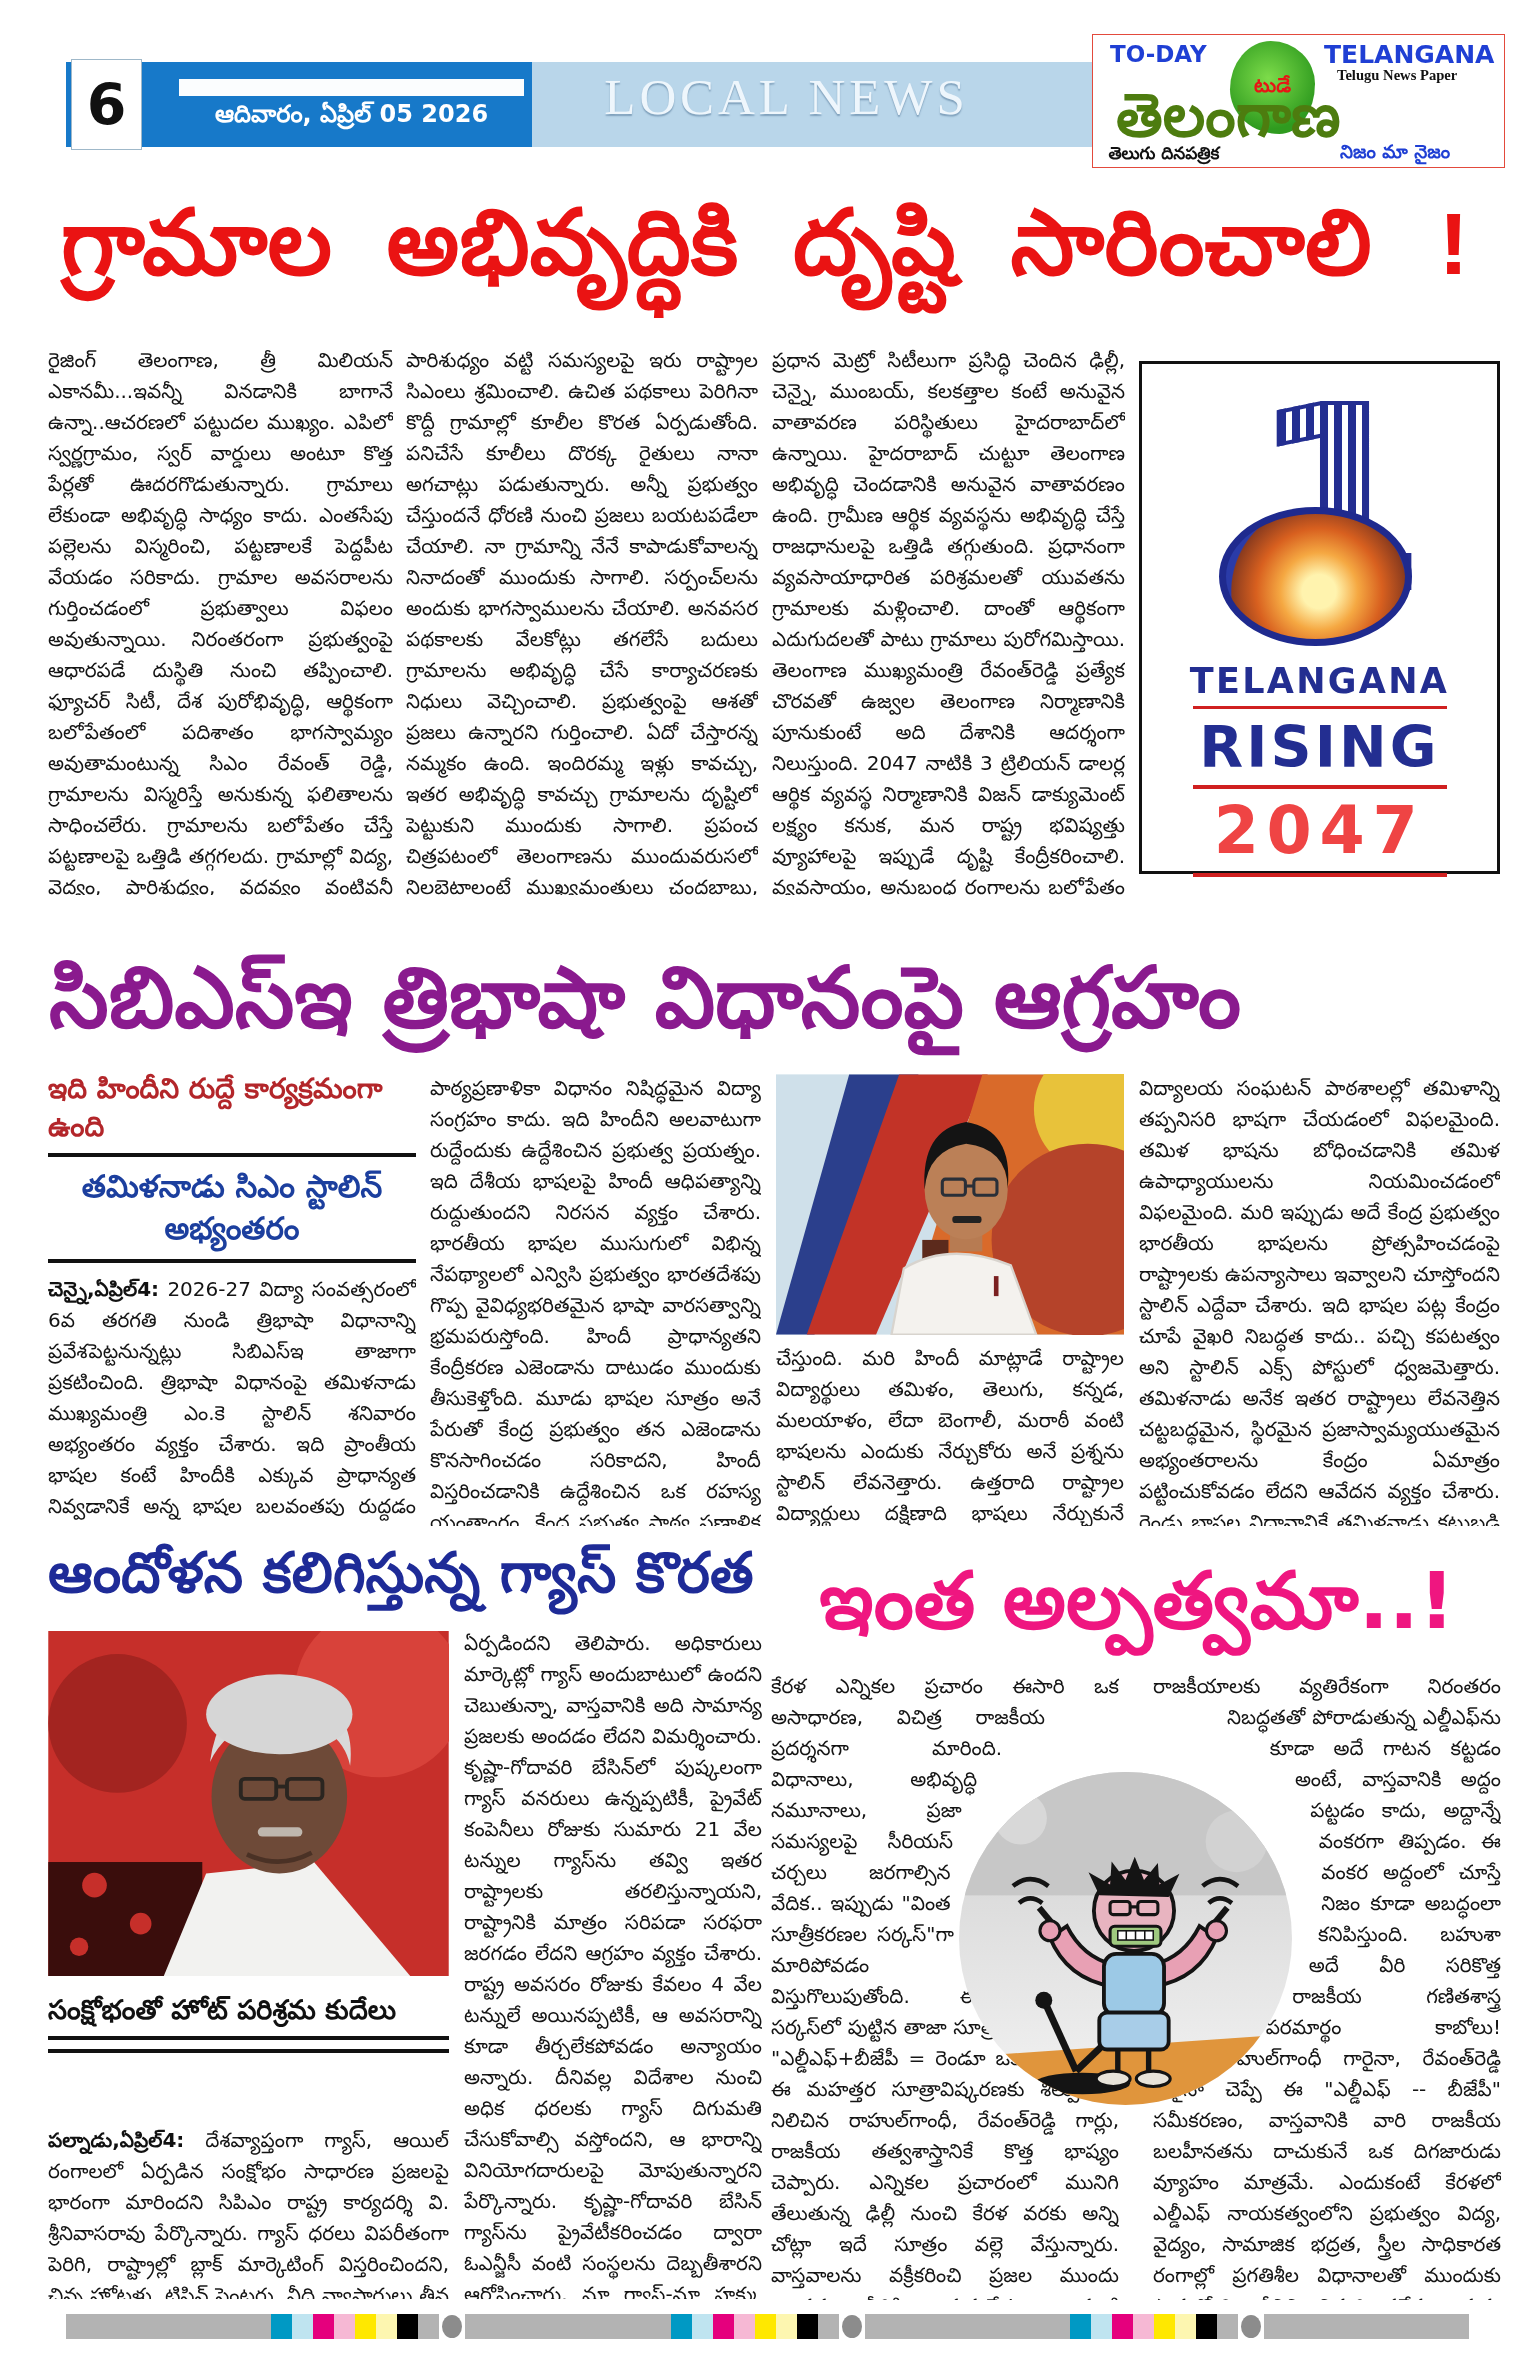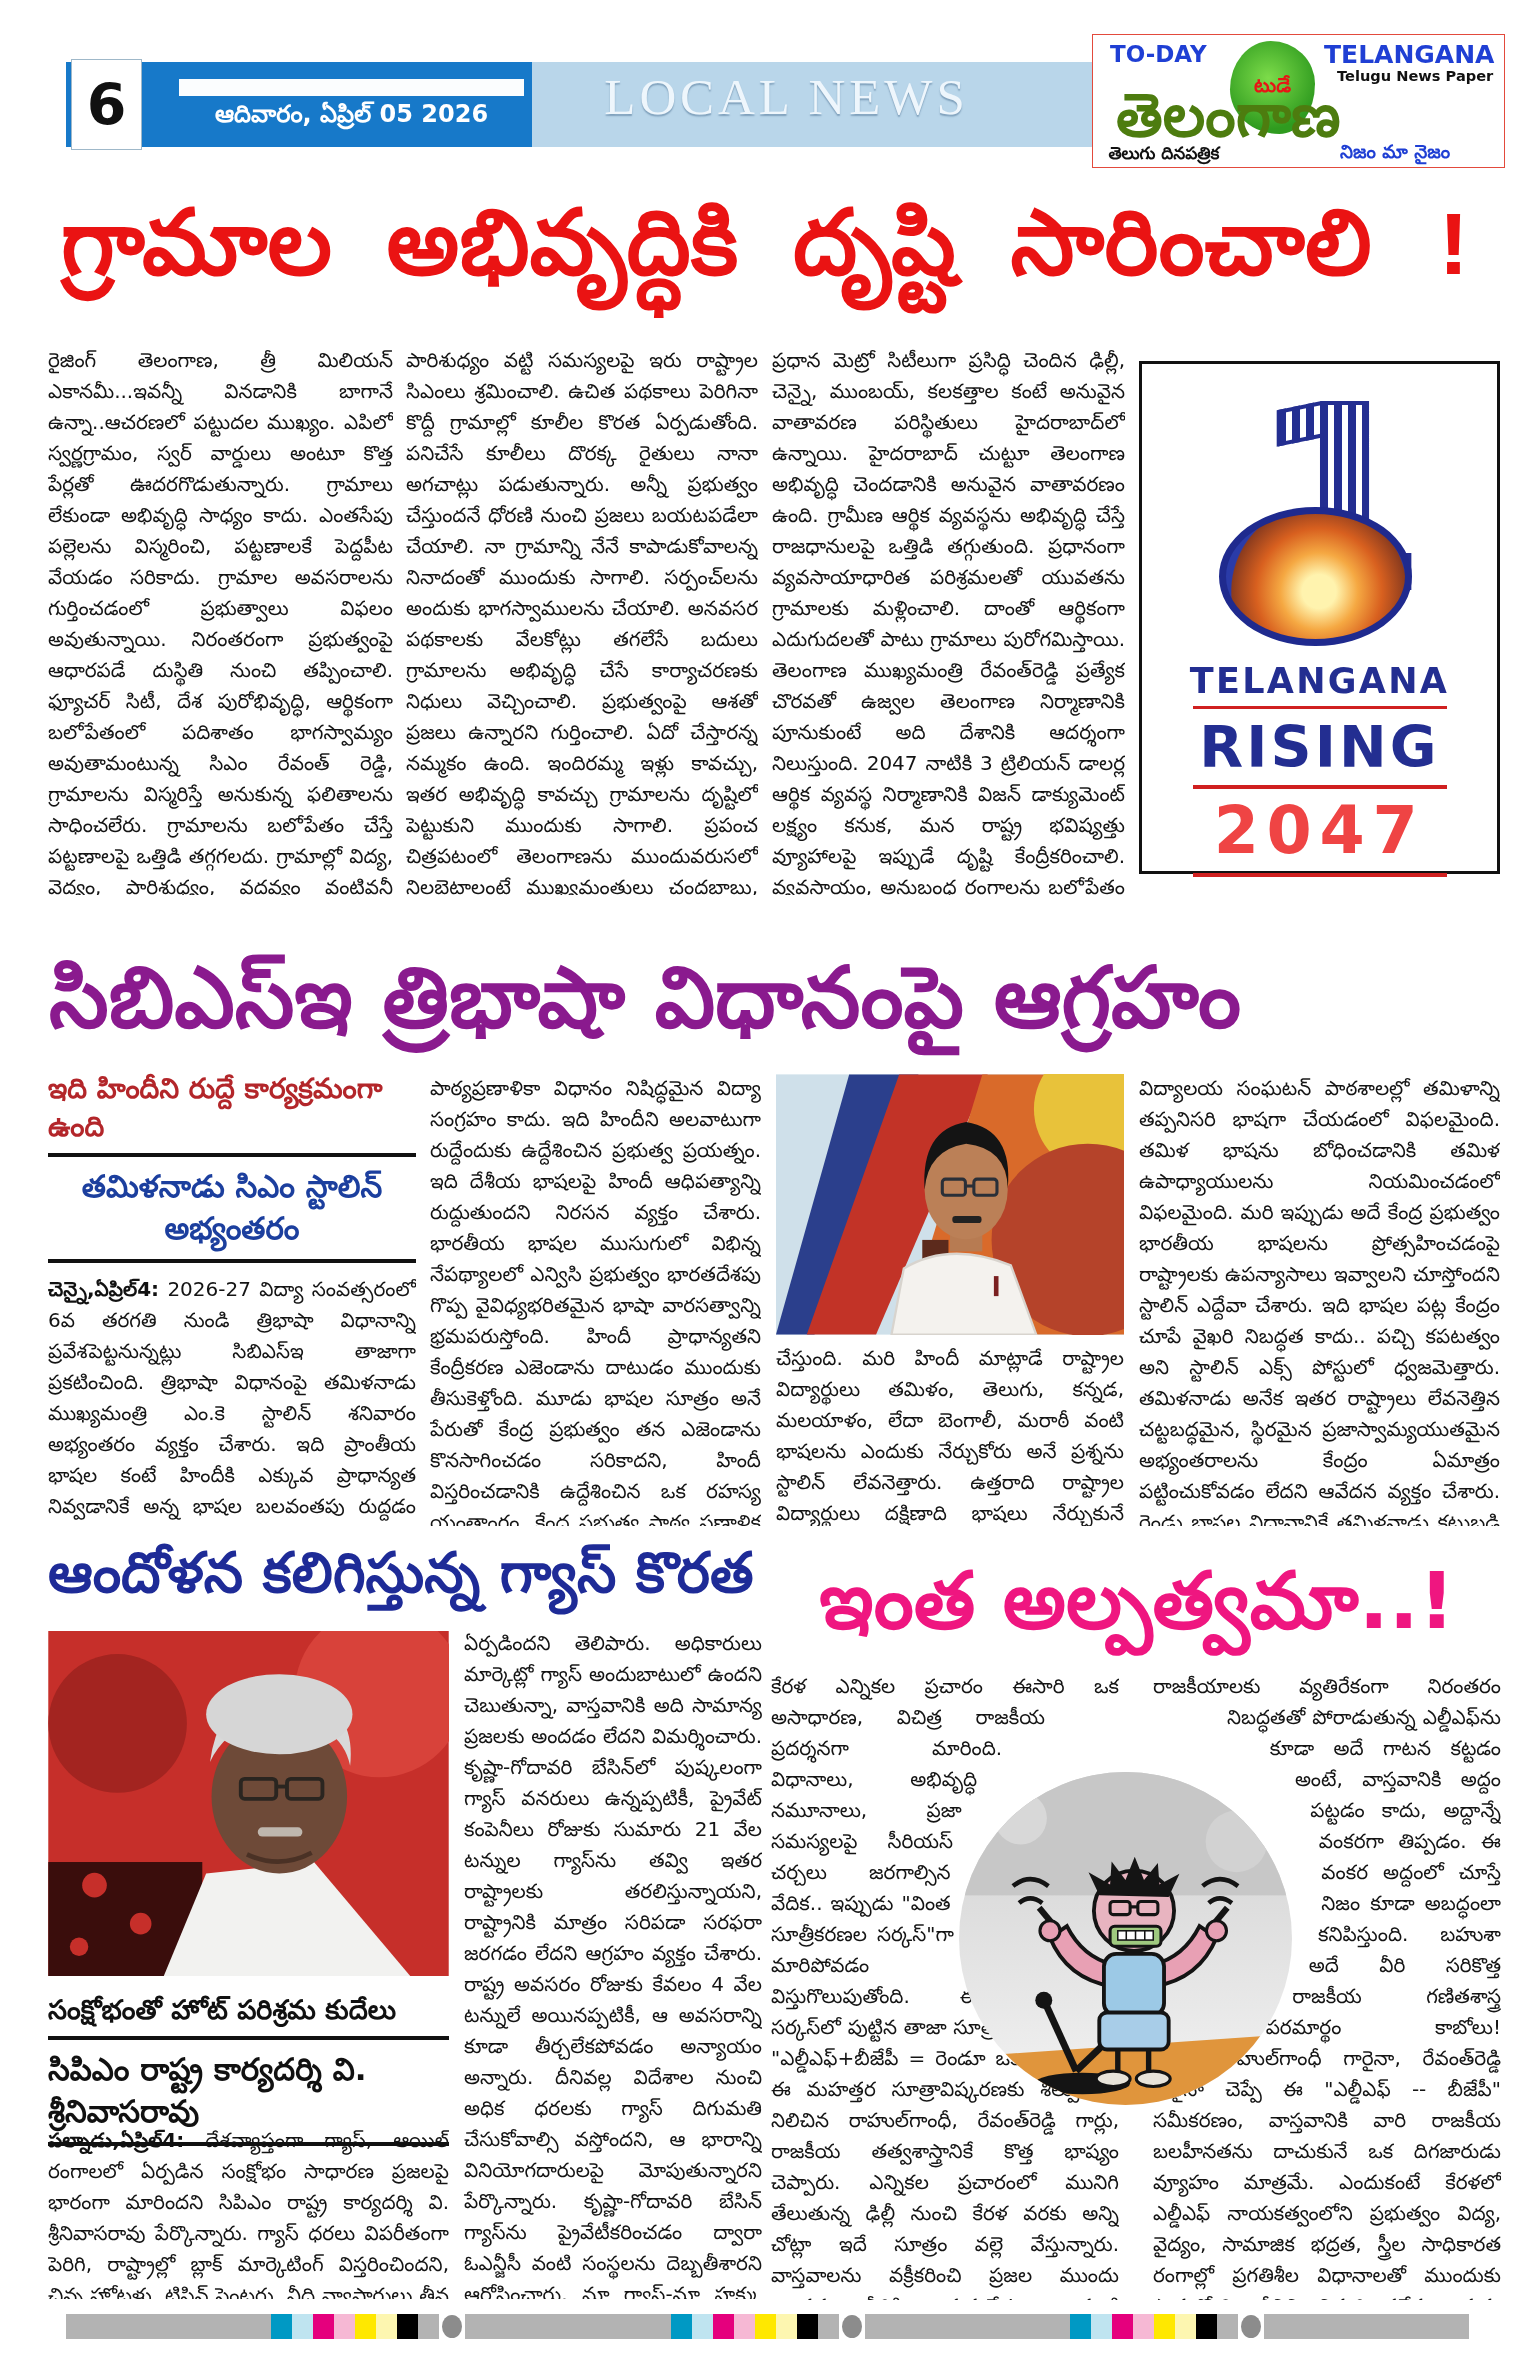--- a/index.html
+++ b/index.html
@@ -84,21 +84,21 @@
   <div class="abs pageno-box" style="left:71px; top:59px; width:71px; height:91px;">6</div>
 
   <div class="abs date-strip" style="left:179px; top:79px; width:345px; height:17px;"></div>
   <div class="abs date-text" style="left:179px; top:100px; width:345px;">ఆదివారం, ఏప్రిల్ 05 2026</div>
 
   <div class="abs localnews" style="left:540px; top:68px; width:493px;">LOCAL NEWS</div>
 
   <div class="abs logo-box" style="left:1092px; top:34px; width:413px; height:134px;">
     <div class="abs logo-today" style="left:17px; top:6.2px;">TO-DAY</div>
     <div class="abs logo-telangana" style="left:231px; top:4.6px;">TELANGANA</div>
-    <div class="abs logo-tagline" style="left:244px; top:32px;">Telugu News Paper</div>
+    <div class="abs logo-tagline" style="left:244px; top:32px;font-family:Liberation Serif, serif;">Telugu News Paper</div>
     <div class="abs logo-map" style="left:137px; top:6.2px; width:85px; height:93px;">
       <span class="logo-map-text">టుడే</span>
     </div>
     <div class="abs logo-script" style="left:23px; top:45px;">తెలంగాణ</div>
     <div class="abs logo-foot-l" style="left:15.4px; top:108px;">తెలుగు దినపత్రిక</div>
     <div class="abs logo-foot-r" style="left:247px; top:106px;">నిజం మా నైజం</div>
   </div>
 
   <div class="abs hl-red" style="left:61px; top:193px; width:1434px;font-family:Liberation Mono, monospace;">గ్రామాల అభివృద్ధికి దృష్టి సారించాలి !</div>
 
@@ -177,21 +177,20 @@
       <rect x="310" y="192" width="46" height="26" rx="5" fill="none" stroke="#2a2520" stroke-width="5"></rect>
       <line x1="296" y1="202" x2="310" y2="202" stroke="#2a2520" stroke-width="5"></line>
       <rect x="272" y="255" width="58" height="12" rx="6" fill="#bfb7ae"></rect>
       <path d="M258,290 Q300,310 342,288" fill="none" stroke="#4a3125" stroke-width="6"></path>
     </svg>
   </div>
 
   <div class="abs" style="left:48px; top:1992px; width:401px;">
     <div class="subhead black1">సంక్షోభంతో హోట్ పరిశ్రమ కుదేలు</div>
     <div class="rule" style="margin:7.7px 0 9.3px 0;"></div>
-    <div class="subhead black2">సిపిఎం రాష్ట్ర కార్యదర్శి వి. శ్రీనివాసరావు</div>
     <div class="rule" style="margin:9.3px 0 0 0;"></div>
   </div>
 
   <div class="abs col" style="left:48px; top:2125px; width:401px; height:174px;">
     <span class="dateline">పల్నాడు,ఏప్రిల్4:</span>
     <span>దేశవ్యాప్తంగా గ్యాస్, ఆయిల్ రంగాలలో ఏర్పడిన సంక్షోభం సాధారణ ప్రజలపై భారంగా మారిందని సిపిఎం రాష్ట్ర కార్యదర్శి వి. శ్రీనివాసరావు పేర్కొన్నారు. గ్యాస్ ధరలు విపరీతంగా పెరిగి, రాష్ట్రాల్లో బ్లాక్ మార్కెటింగ్ విస్తరించిందని, చిన్న హోటళ్లు, టిఫిన్ సెంటర్లు, వీధి వ్యాపారులు తీవ్ర ఇబ్బందులు పడుతున్నారని విమర్శించారు. కేంద్ర, రాష్ట్ర ప్రభుత్వాలు వెంటనే జోక్యం చేసుకుని సిలిండర్ల ధరలను తగ్గించాలని డిమాండ్ చేశారు.</span>
   </div>
 
   <div class="abs col" style="left:464px; top:1628px; width:298px; height:671px;">ఏర్పడిందని తెలిపారు. అధికారులు మార్కెట్లో గ్యాస్ అందుబాటులో ఉందని చెబుతున్నా, వాస్తవానికి అది సామాన్య ప్రజలకు అందడం లేదని విమర్శించారు. కృష్ణా-గోదావరి బేసిన్‌లో పుష్కలంగా గ్యాస్ వనరులు ఉన్నప్పటికీ, ప్రైవేట్ కంపెనీలు రోజుకు సుమారు 21 వేల టన్నుల గ్యాస్‌ను తవ్వి ఇతర రాష్ట్రాలకు తరలిస్తున్నాయని, రాష్ట్రానికి మాత్రం సరిపడా సరఫరా జరగడం లేదని ఆగ్రహం వ్యక్తం చేశారు. రాష్ట్ర అవసరం రోజుకు కేవలం 4 వేల టన్నులే అయినప్పటికీ, ఆ అవసరాన్ని కూడా తీర్చలేకపోవడం అన్యాయం అన్నారు. దీనివల్ల విదేశాల నుంచి అధిక ధరలకు గ్యాస్ దిగుమతి చేసుకోవాల్సి వస్తోందని, ఆ భారాన్ని వినియోగదారులపై మోపుతున్నారని పేర్కొన్నారు. కృష్ణా-గోదావరి బేసిన్ గ్యాస్‌ను ప్రైవేటీకరించడం ద్వారా ఓఎన్జీసీ వంటి సంస్థలను దెబ్బతీశారని ఆరోపించారు. మా గ్యాస్-మా హక్కు నినాదంతో రాబోయే రోజుల్లో ఉద్యమాన్ని ఉధృతం చేస్తామని హెచ్చరించారు. ఈ ఉద్యమంలో కార్మికులు, యువకులు, మహిళలు భాగస్వాములు కావాలని పిలుపునిచ్చారు. మోడరన్ రాజధానుల్లోని వారే ప్రజానుకూల నిర్ణయాలు తీసుకోవాలని, ప్రభుత్వ స్పందనకోసం ప్రజా ఉద్యమాలు మరింత తీవ్రతరం చేస్తామని హెచ్చరించారు.</div>
 

